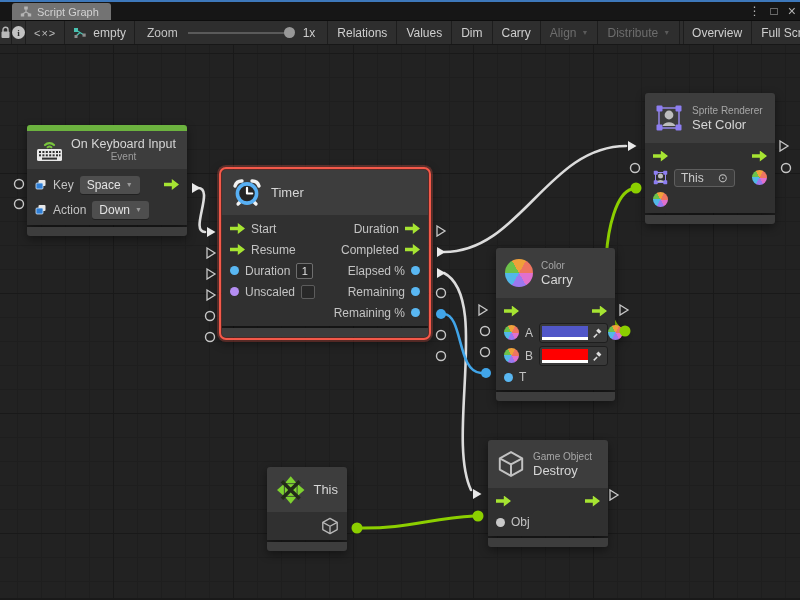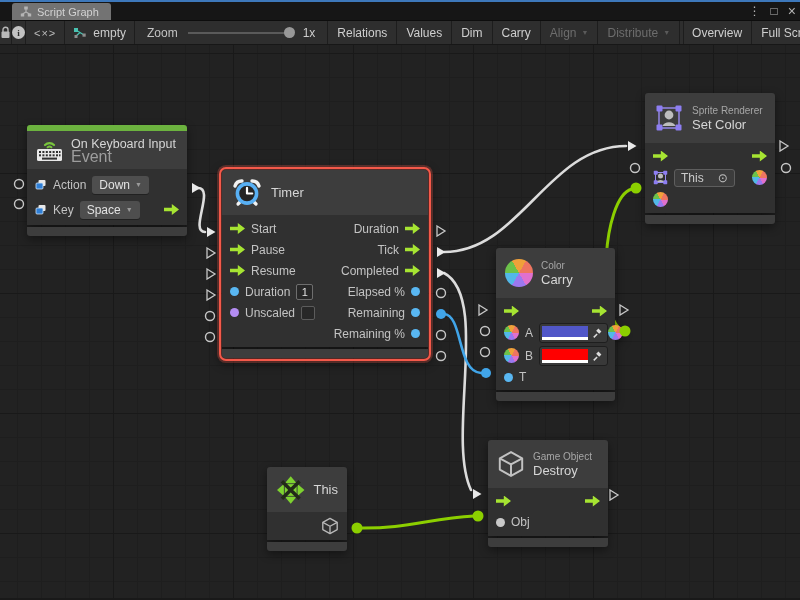--- a/index.html
+++ b/index.html
@@ -44,21 +44,21 @@
 
   
   .node { position:absolute; z-index:2; border-radius:4px; filter:drop-shadow(0 3px 5px rgba(0,0,0,.45)); }
   .node.selected { outline:2px solid #f4594a; outline-offset:1px;
     box-shadow:0 0 0 5px rgba(244,89,74,.28); }
   .n-strip { height:6px; background:#6cb33f; border-radius:3px 3px 0 0; }
   .n-header { background:#3d3d3d; display:flex; align-items:center; gap:8px; padding:0 9px; }
   .n-header.rtop { border-radius:3px 3px 0 0; }
   .n-title { color:#d6d6d6; font-size:13px; }
   .n-cat { color:#a6a6a6; font-size:10px; line-height:12px; }
-  .n-sub { color:#9d9d9d; font-size:16px; line-height:12px; }
+  .n-sub { color:#9d9d9d; font-size:10px; line-height:12px;text-align:center; }
   .n-body { background:#303030; padding:3px 0; }
   .n-foot { background:#3d3d3d; height:9px; border-radius:0 0 3px 3px; margin-top:2px; }
   .row { display:flex; align-items:center; justify-content:space-between;
     padding:0 8px; color:#c3c3c3; font-size:12px; }
   .rl, .rr { display:flex; align-items:center; gap:6px; }
   .rr { margin-left:auto; }
 
   .garrow { width:15px; height:11px; background:#a6e432; flex:none;
     clip-path:polygon(0 33%,52% 33%,52% 0,100% 50%,52% 100%,52% 67%,0 67%); }
   .pdot { width:9px; height:9px; border-radius:50%; flex:none; }
@@ -202,42 +202,42 @@
         <div class="n-sub">Event</div>
       </div>
     </div>
     <div class="n-body">
       <div class="row" style="height:25px;">
         <div class="rl">
           <svg width="12" height="12" viewBox="0 0 12 12">
             <rect x="3.5" y="1" width="7" height="6" rx="1" fill="#e8e8e8"></rect>
             <rect x="1" y="4" width="7" height="6" rx="1" fill="#2f7fd6" stroke="#cfe2f5" stroke-width="0.8"></rect>
           </svg>
+          <span>Key</span>
+          <span class="dd">
+              <span>Space</span>
+              <span class="caret">▼</span>
+            </span>
+        </div>
+        <div class="rr">
+            <span class="garrow"></span>
+          </div>
+      </div>
+      <div class="row" style="height:25px;">
+        <div class="rl">
+          <svg width="12" height="12" viewBox="0 0 12 12">
+            <rect x="3.5" y="1" width="7" height="6" rx="1" fill="#e8e8e8"></rect>
+            <rect x="1" y="4" width="7" height="6" rx="1" fill="#2f7fd6" stroke="#cfe2f5" stroke-width="0.8"></rect>
+          </svg>
           <span>Action</span>
           <span class="dd">
               <span>Down</span>
               <span class="caret">▼</span>
             </span>
         </div>
-      </div>
-      <div class="row" style="height:25px;">
-        <div class="rl">
-          <svg width="12" height="12" viewBox="0 0 12 12">
-            <rect x="3.5" y="1" width="7" height="6" rx="1" fill="#e8e8e8"></rect>
-            <rect x="1" y="4" width="7" height="6" rx="1" fill="#2f7fd6" stroke="#cfe2f5" stroke-width="0.8"></rect>
-          </svg>
-          <span>Key</span>
-          <span class="dd">
-              <span>Space</span>
-              <span class="caret">▼</span>
-            </span>
-        </div>
-        <div class="rr">
-            <span class="garrow"></span>
-          </div>
       </div>
     </div>
     <div class="n-foot"></div>
   </div>
 
   <div class="node selected" style="left:222px;top:125px;width:206px;">
     <div class="n-header rtop" style="height:45px;text-align:center;">
       <svg width="32" height="32" viewBox="0 0 32 32">
         <path d="M4 9 a7 7 0 0 1 7 -5" stroke="#f2f2f2" stroke-width="3.4" fill="none" stroke-linecap="round"></path>
         <path d="M28 9 a7 7 0 0 0 -7 -5" stroke="#f2f2f2" stroke-width="3.4" fill="none" stroke-linecap="round"></path>
@@ -248,30 +248,20 @@
       <div class="n-title">Timer</div>
     </div>
     <div class="n-body">
       <div class="row" style="height:21px;">
         <div class="rl">
             <span class="garrow"></span>
             <span>Start</span>
           </div>
         <div class="rr">
             <span>Duration</span>
-            <span class="garrow"></span>
-          </div>
-      </div>
-      <div class="row" style="height:21px;">
-        <div class="rl">
-            <span class="garrow"></span>
-            <span>Pause</span>
-          </div>
-        <div class="rr">
-            <span>Tick</span>
             <span class="garrow"></span>
           </div>
       </div>
       <div class="row" style="height:21px;">
         <div class="rl">
             <span class="garrow"></span>
             <span>Resume</span>
           </div>
         <div class="rr">
             <span>Completed</span>

